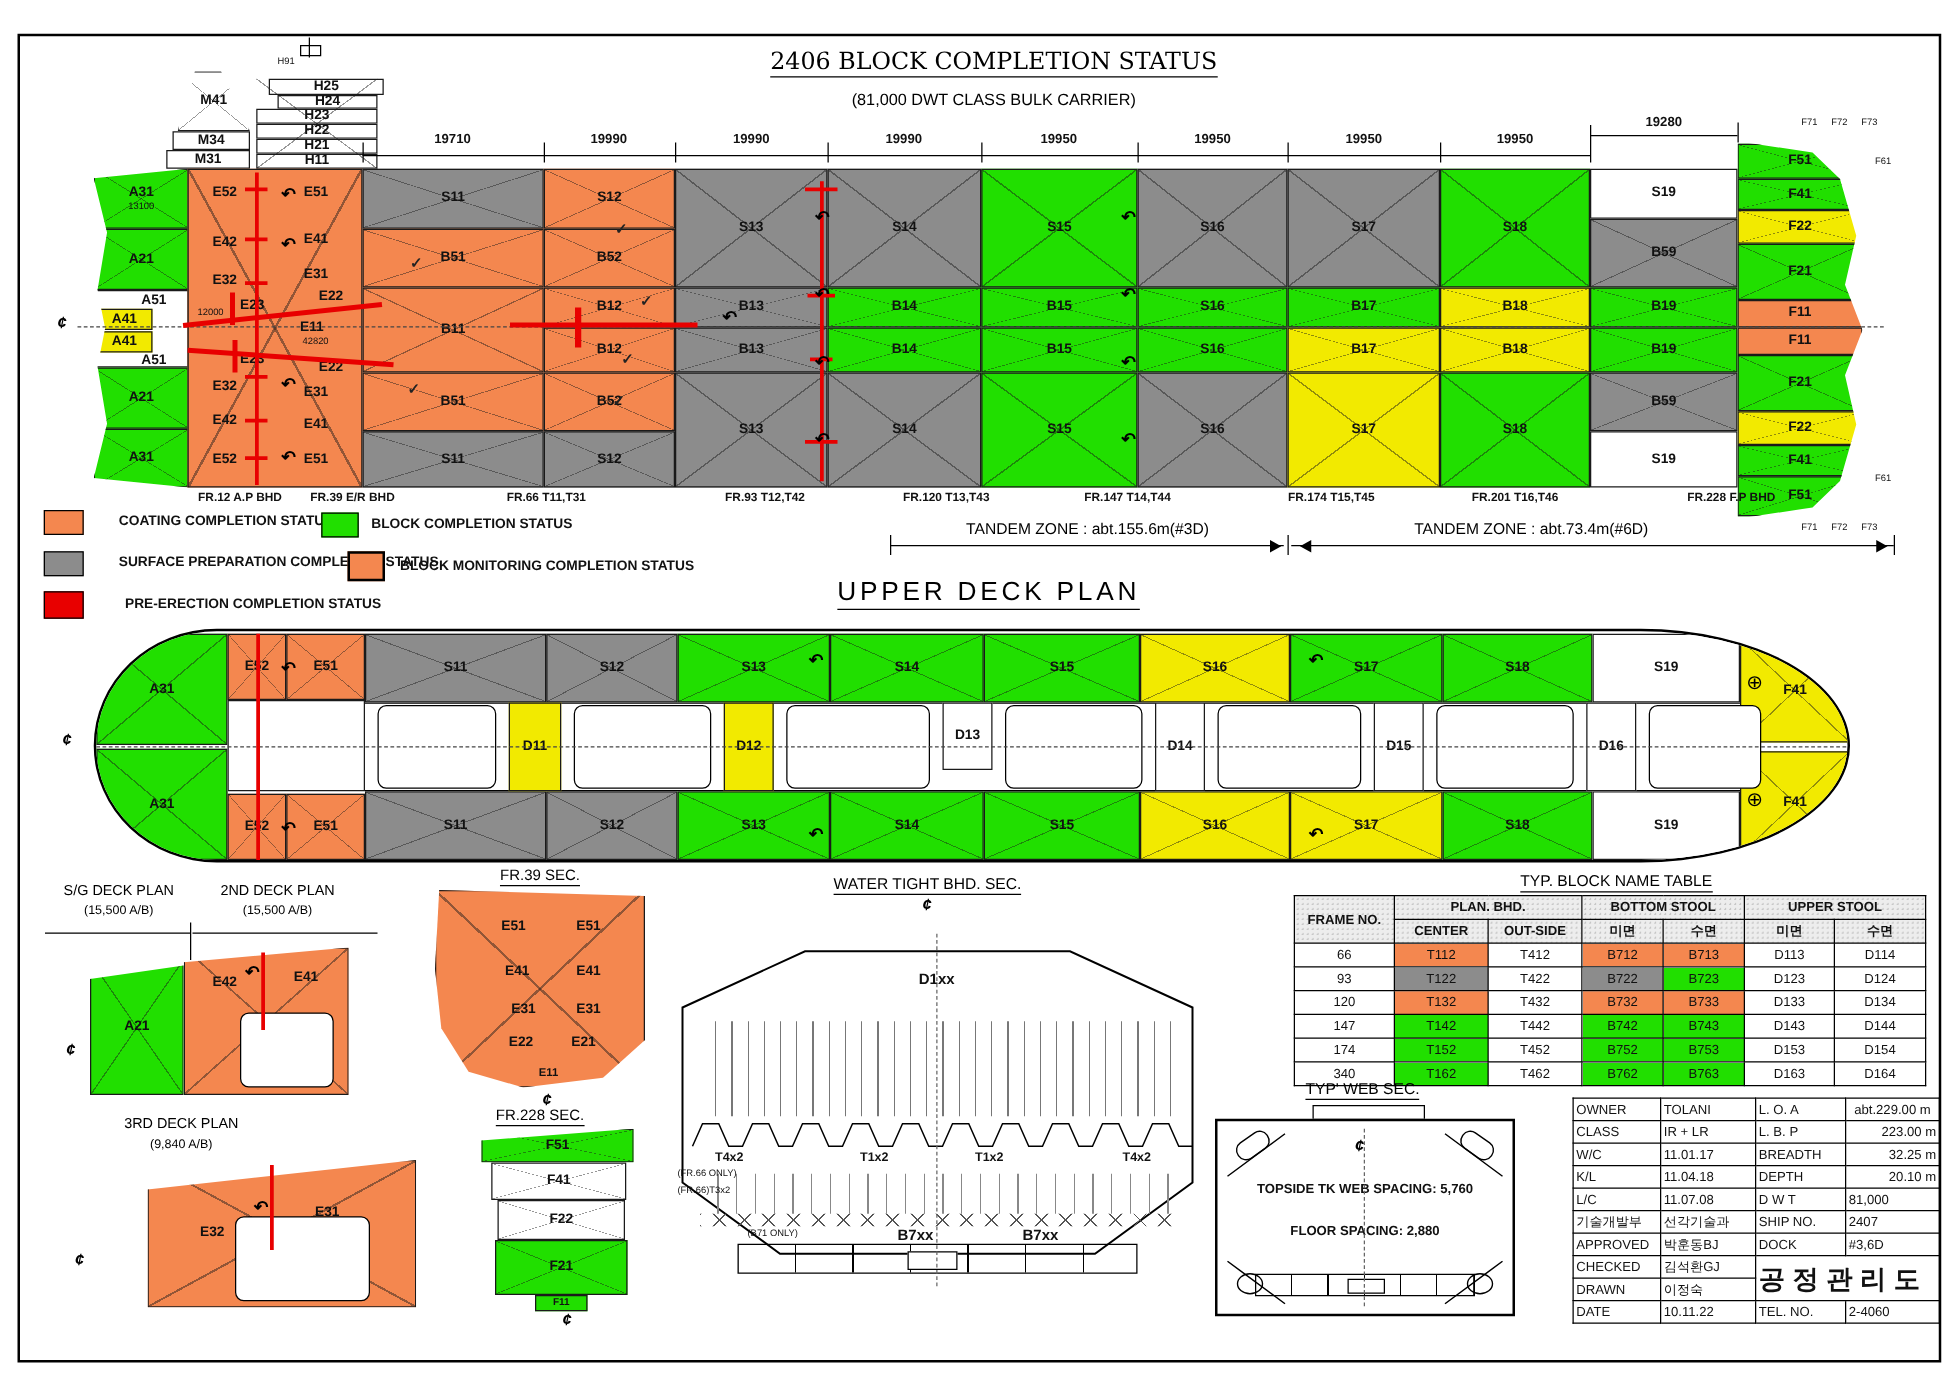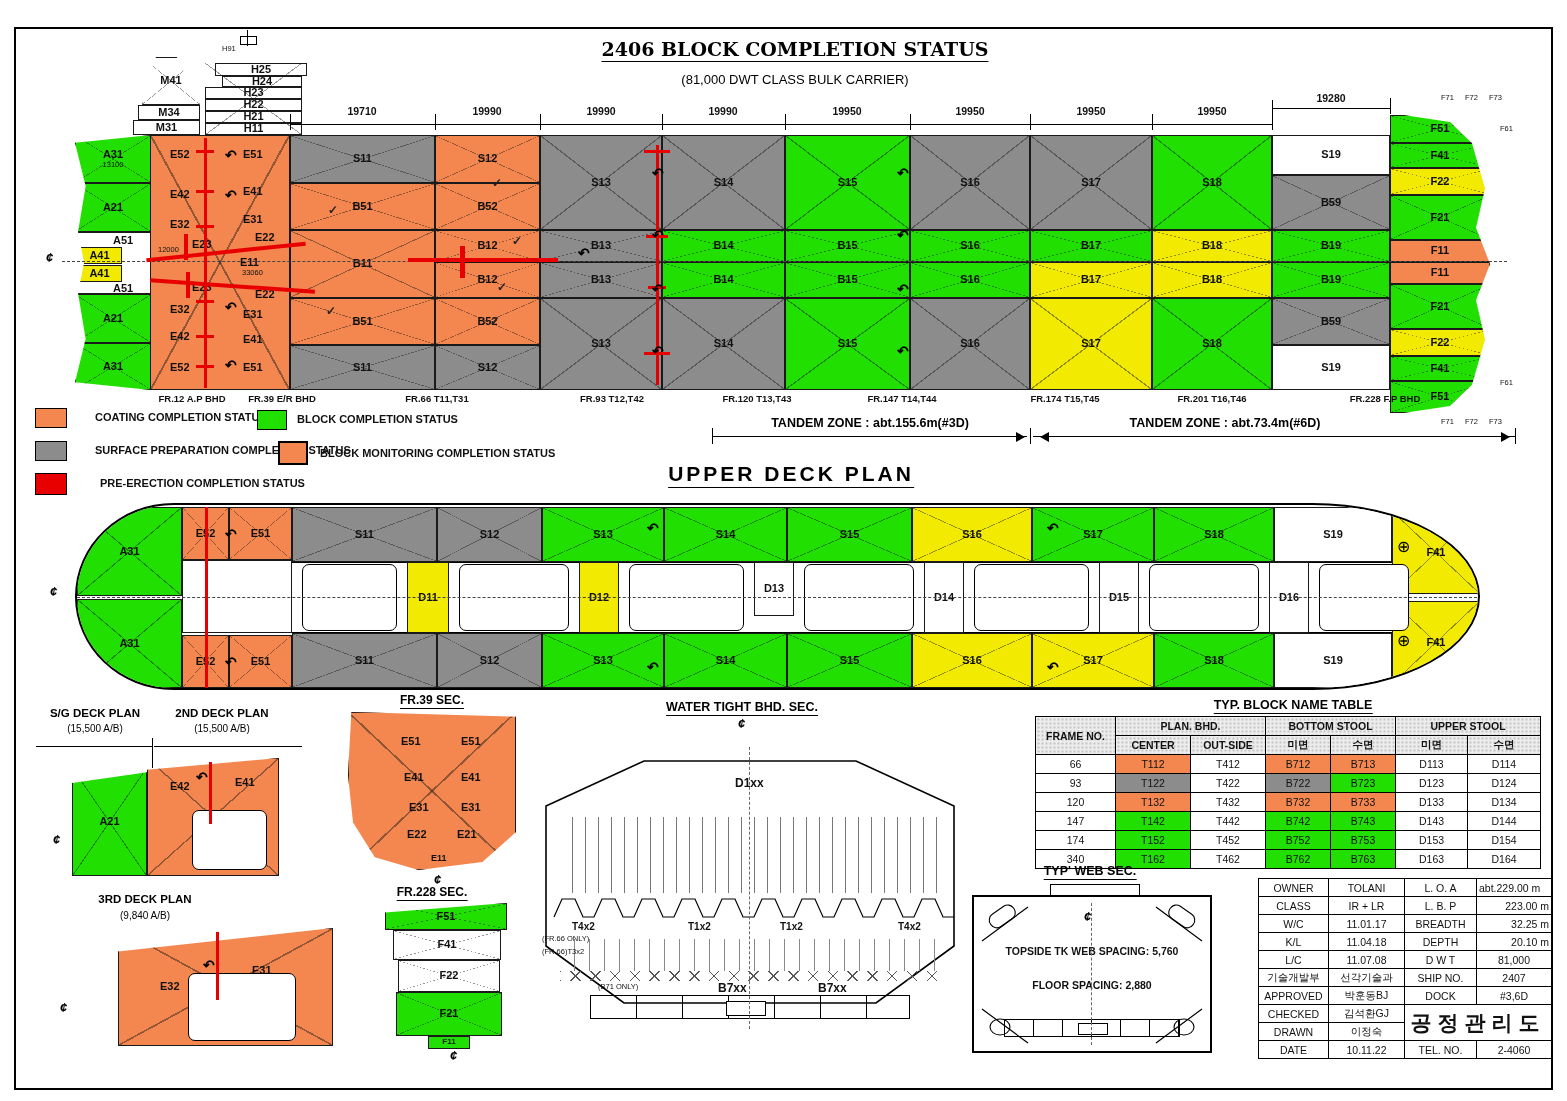--- a/index.html
+++ b/index.html
@@ -3,21 +3,21 @@
 <meta charset="utf-8">
 <style>
   html,body{margin:0;padding:0;background:#fff}
   body{width:1567px;height:1101px;position:relative;font-family:"Liberation Sans",sans-serif;color:#111;overflow:hidden}
   .abs{position:absolute}
   .frame{position:absolute;border:2.5px solid #000}
   .blk{position:absolute;box-sizing:border-box;border:1px solid #1a1a1a;display:flex;align-items:center;justify-content:center;font-size:11px;font-weight:600;color:#111;text-align:center;line-height:1.05}
   .col{flex-direction:column}
   .lbl{position:absolute;font-size:11px;font-weight:600;white-space:nowrap;color:#111}
   .sm{font-size:7.5px;font-weight:400}
-  .h{position:absolute;font-weight:700;white-space:nowrap;color:#000}
+  .h{position:absolute;font-weight:400;white-space:nowrap;color:#000}
   .us{border-bottom:1.5px solid #000;padding-bottom:1px}
   .ctr{transform:translateX(-50%)}
   .st-orange{background:#F4874F}
   .st-green{background:#21DF00}
   .st-gray{background:#8C8C8C}
   .st-yellow{background:#F2EA00}
   .st-red{background:#E80000}
   .st-white{background:#FFFFFF}
   .xbg{background-image:linear-gradient(to top right,transparent 49.6%,rgba(25,25,25,.45) 49.6%,rgba(25,25,25,.45) 50.4%,transparent 50.4%),linear-gradient(to bottom right,transparent 49.6%,rgba(25,25,25,.45) 49.6%,rgba(25,25,25,.45) 50.4%,transparent 50.4%)}
   .redl{position:absolute;background:#E80000;z-index:6}
@@ -30,21 +30,21 @@
   .cl{position:absolute;font-style:italic;font-weight:700;font-size:13px;color:#000}
   .cline{position:absolute;border-top:1.2px dashed #444;z-index:5}
   .vdash{position:absolute;border-left:1px dashed #666;z-index:4}
   .swatch{position:absolute;border:1.2px solid #000;box-sizing:border-box}
   .leglbl{position:absolute;font-size:11px;font-weight:700;white-space:nowrap}
   table{border-collapse:collapse}
   .bnt{position:absolute;table-layout:fixed}
   .bnt td{border:1.3px solid #000;font-size:10.5px;text-align:center;height:18px;padding:0;overflow:hidden}
   .bnt .hd{background-color:#ededed;background-image:radial-gradient(#c3c3c3 .8px,transparent .8px);background-size:4px 4px;font-weight:600}
   .tb{position:absolute;table-layout:fixed}
-  .tb td{border:1.5px solid #000;font-size:10.5px;text-align:center;height:17px;padding:0 2px;white-space:nowrap;overflow:hidden}
+  .tb td{border:1.5px solid #000;font-size:10.5px;height:17px;padding:0 2px;white-space:nowrap;overflow:hidden}
   .tb .big{font-size:21px;font-weight:700;letter-spacing:6px}
   .hatch{position:absolute;box-sizing:border-box;border:1.6px solid #000;border-radius:7px;background:#fff}
   .arr{position:absolute;width:0;height:0;border:5px solid transparent}
   svg{position:absolute;overflow:visible}
 </style>
 </head>
 <body>
 
 <div class="frame" style="left:14px;top:27px;width:1535px;height:1059px"></div>
 
@@ -106,21 +106,21 @@
 <div class="lbl" style="left:170px;top:148px">E52</div>
 <div class="lbl" style="left:243px;top:148px">E51</div>
 <div class="lbl" style="left:170px;top:188px">E42</div>
 <div class="lbl" style="left:243px;top:185px">E41</div>
 <div class="lbl" style="left:170px;top:218px">E32</div>
 <div class="lbl" style="left:243px;top:213px">E31</div>
 <div class="lbl" style="left:192px;top:238px">E23</div>
 <div class="lbl" style="left:255px;top:231px">E22</div>
 <div class="lbl sm" style="left:158px;top:245px">12000</div>
 <div class="lbl" style="left:240px;top:256px">E11</div>
-<div class="lbl sm" style="left:242px;top:268px">33060</div>
+<div class="lbl sm" style="left:242px;top:268px">42820</div>
 <div class="lbl" style="left:192px;top:281px">E23</div>
 <div class="lbl" style="left:255px;top:288px">E22</div>
 <div class="lbl" style="left:170px;top:303px">E32</div>
 <div class="lbl" style="left:243px;top:308px">E31</div>
 <div class="lbl" style="left:170px;top:330px">E42</div>
 <div class="lbl" style="left:243px;top:333px">E41</div>
 <div class="lbl" style="left:170px;top:361px">E52</div>
 <div class="lbl" style="left:243px;top:361px">E51</div>
 
 <div class="blk xbg st-gray" style="left:290px;top:135px;width:145px;height:48px">S11</div>
@@ -496,21 +496,21 @@
       <col style="width:70px">
       <col style="width:76px">
       <col style="width:72px">
       <col style="width:75px">
     </colgroup>
   <tbody>
       <tr>
         <td>OWNER</td>
         <td>TOLANI</td>
         <td>L. O. A</td>
-        <td style="text-align:left">abt.229.00 m</td>
+        <td style="text-align:center">abt.229.00 m</td>
       </tr>
   <tr>
         <td>CLASS</td>
         <td>IR + LR</td>
         <td>L. B. P</td>
         <td style="text-align:right">223.00 m</td>
       </tr>
   <tr>
         <td>W/C</td>
         <td>11.01.17</td>

